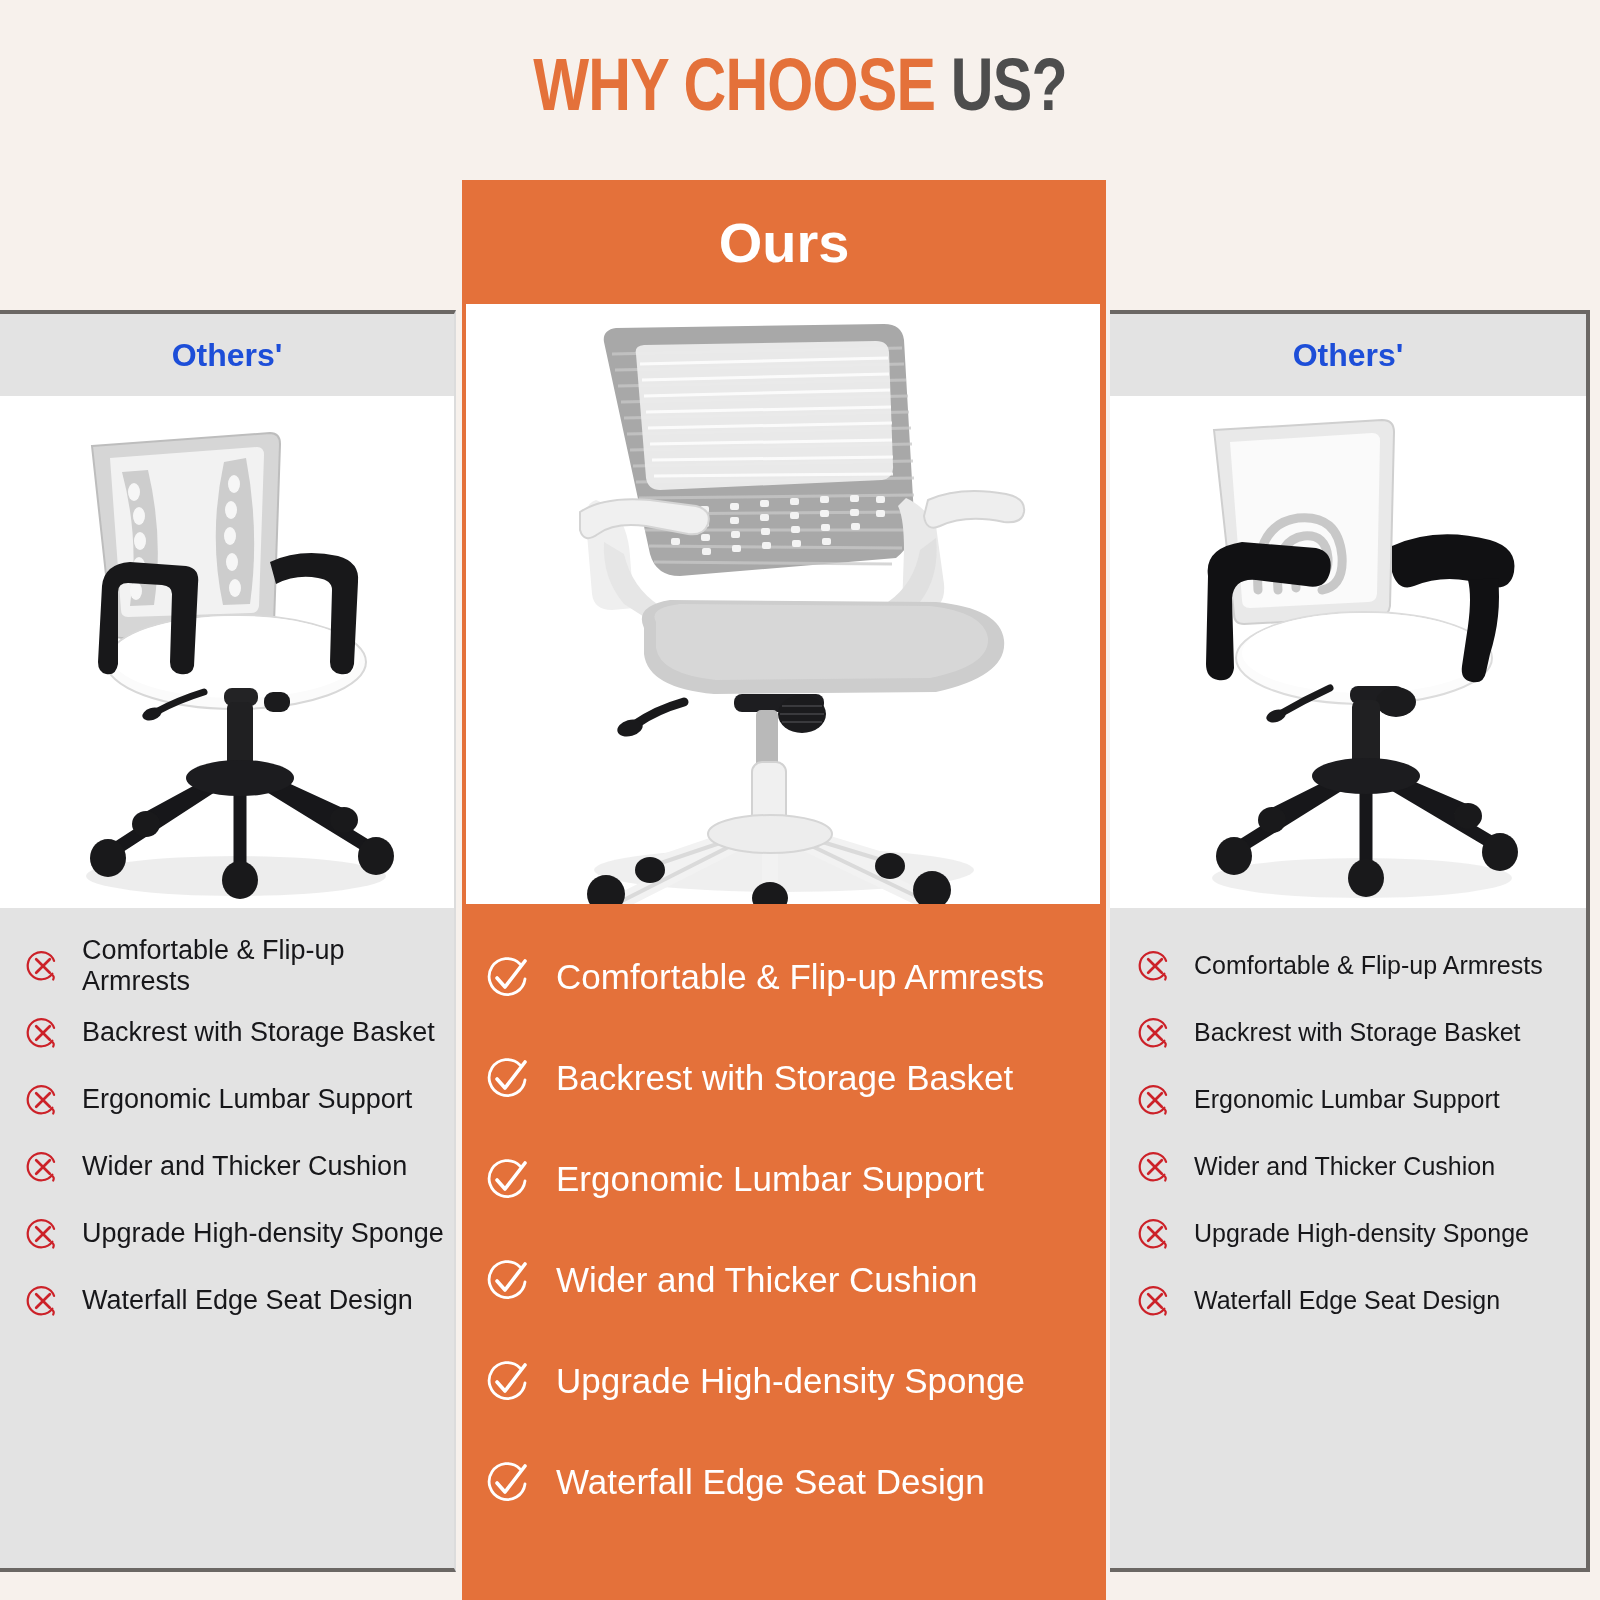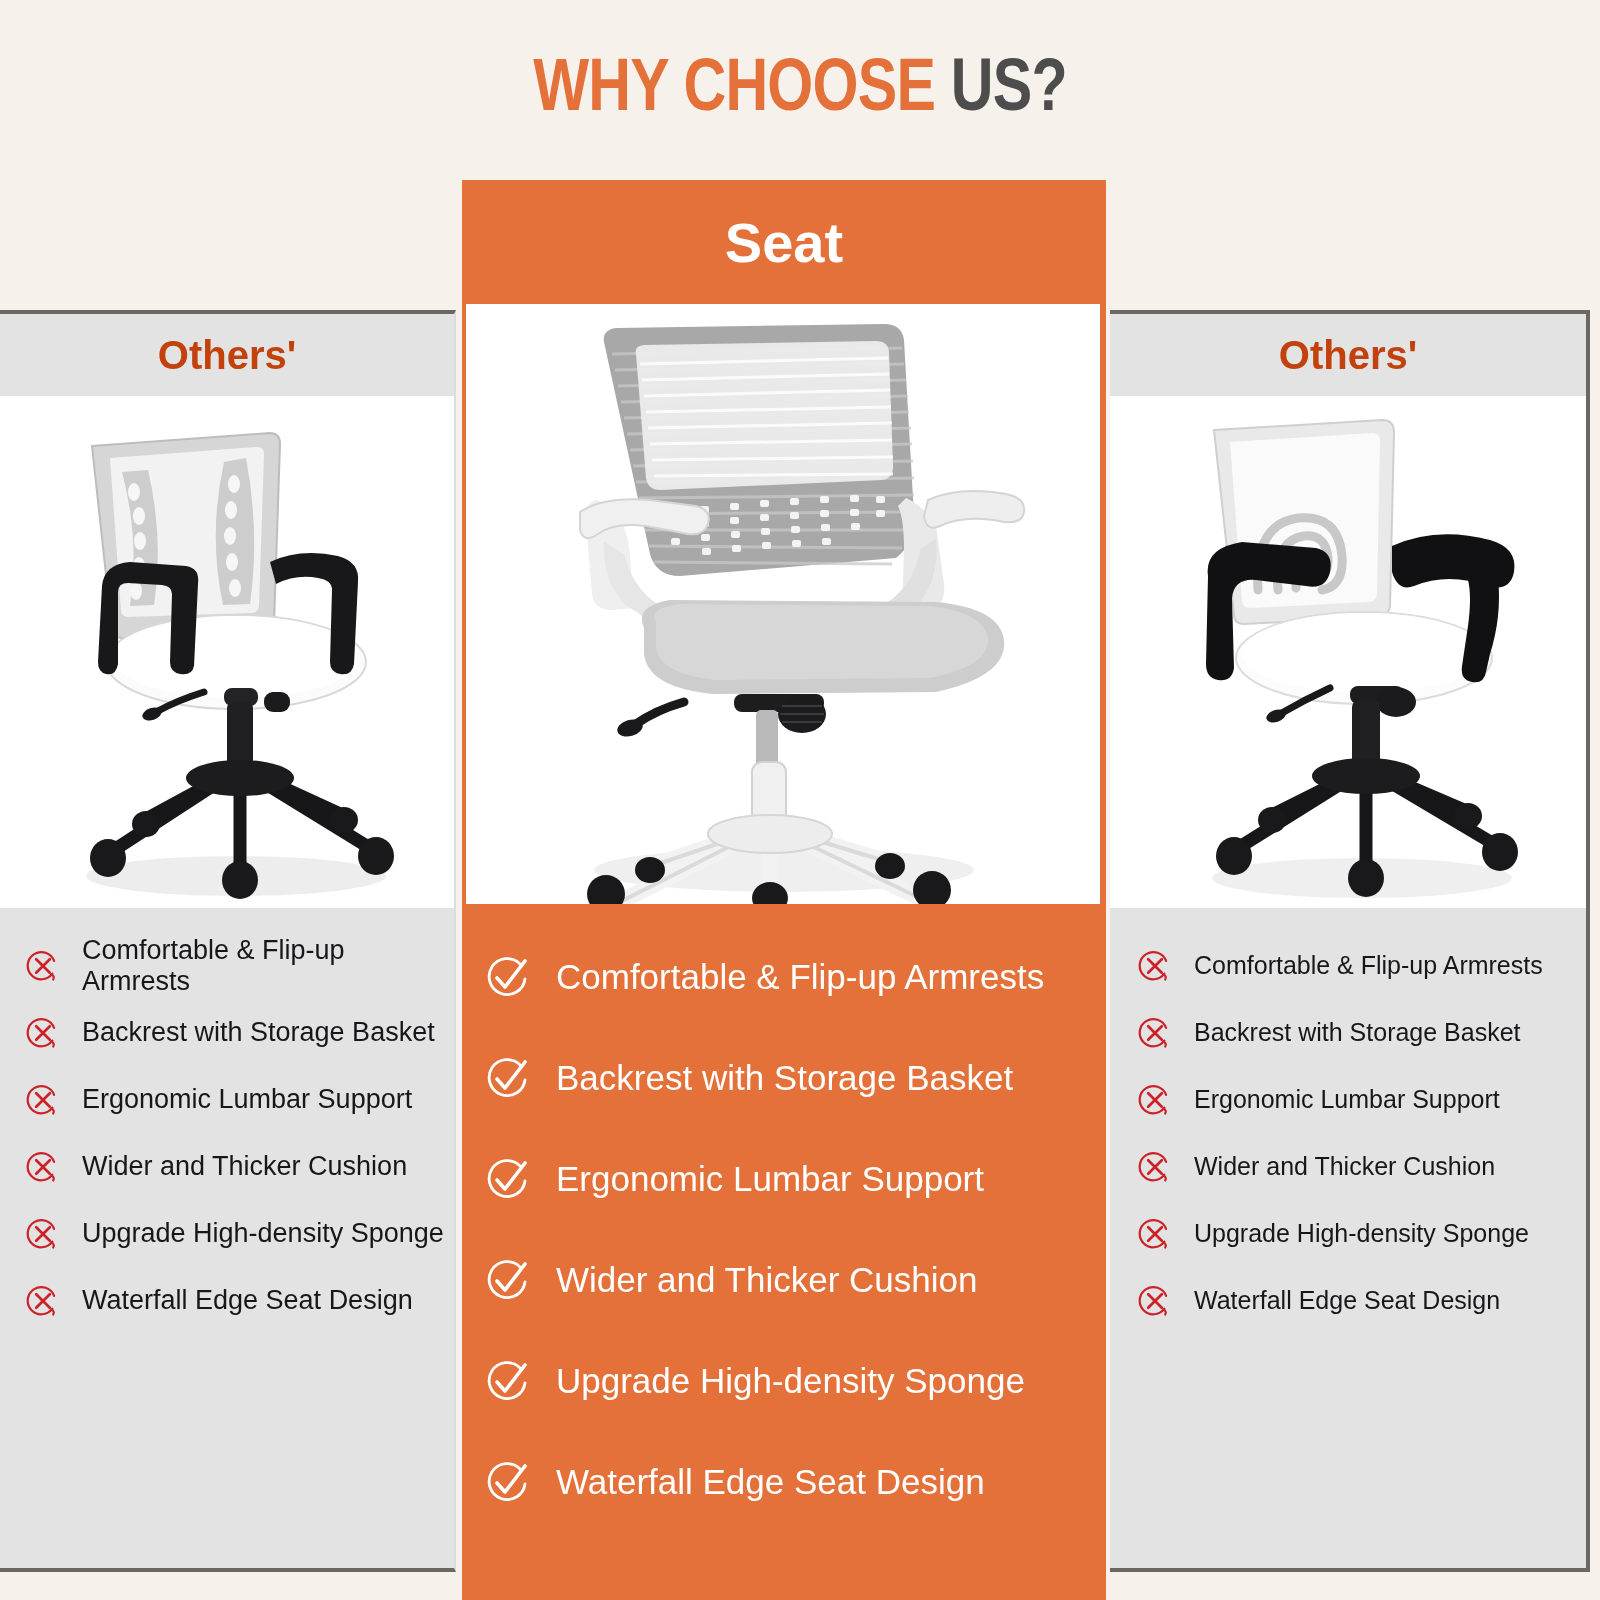--- a/index.html
+++ b/index.html
@@ -47,21 +47,21 @@
   }
   .side.left  { left:0px;  border-right:2px solid #dcdcdc; }
   .side.right { left:1110px; width:480px; border-right:4px solid #6b6764; }
 
   .side-head {
     height:82px;
     background:#e3e3e3;
     display:flex; align-items:center; justify-content:center;
   }
   .side-head span {
-    font-size:40px; font-weight:bold; color:#c2410c;
+    font-size:32px; font-weight:bold; color:#1d4ed8;
     letter-spacing:0px;
   }
   .side-img {
     height:512px;
     background:#ffffff;
     position:relative;
     overflow:hidden;
   }
   .side-feats {
     background:#e3e3e3;
@@ -225,21 +225,21 @@
           <path d="M30 30 Q34 32 32 36" fill="none" stroke="#cc2128" stroke-width="2.6" stroke-linecap="round"></path>
           <path d="M12 12 L28 28 M28 12 L12 28" stroke="#cc2128" stroke-width="3.2" stroke-linecap="round"></path>
         </svg>
         <span class="txt">Waterfall Edge Seat Design</span>
       </div>
     </div>
   </div>
 
   <div class="col" id="center">
     <div id="center-head">
-      <span>Seat</span>
+      <span>Ours</span>
     </div>
 
     <div id="center-img">
       <svg class="chair" style="left:18px; top:6px;" width="600" height="594" viewBox="0 0 600 594">
         <ellipse cx="300" cy="560" rx="190" ry="22" fill="#9c9c9c" opacity="0.16"></ellipse>
 
         <path d="M120 32 Q118 20 132 18 L400 14 Q418 14 420 30 L430 206 Q432 232 412 248 L196 266 Q172 266 166 244 Z" fill="#a8a8a8"></path>
 
         <g stroke="#c9c9c9" stroke-width="3" opacity="0.75">
           <path d="M128 44 L418 38"></path>

